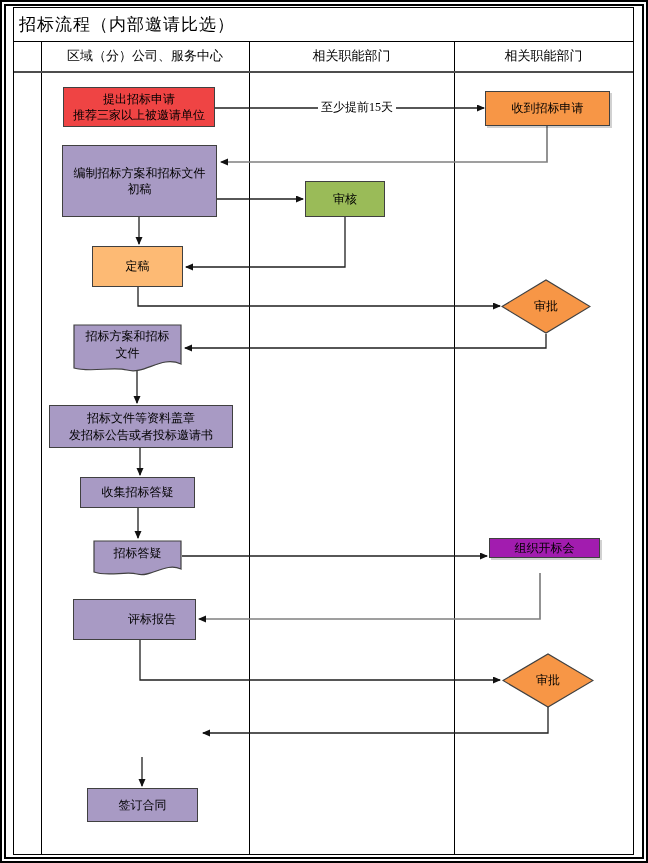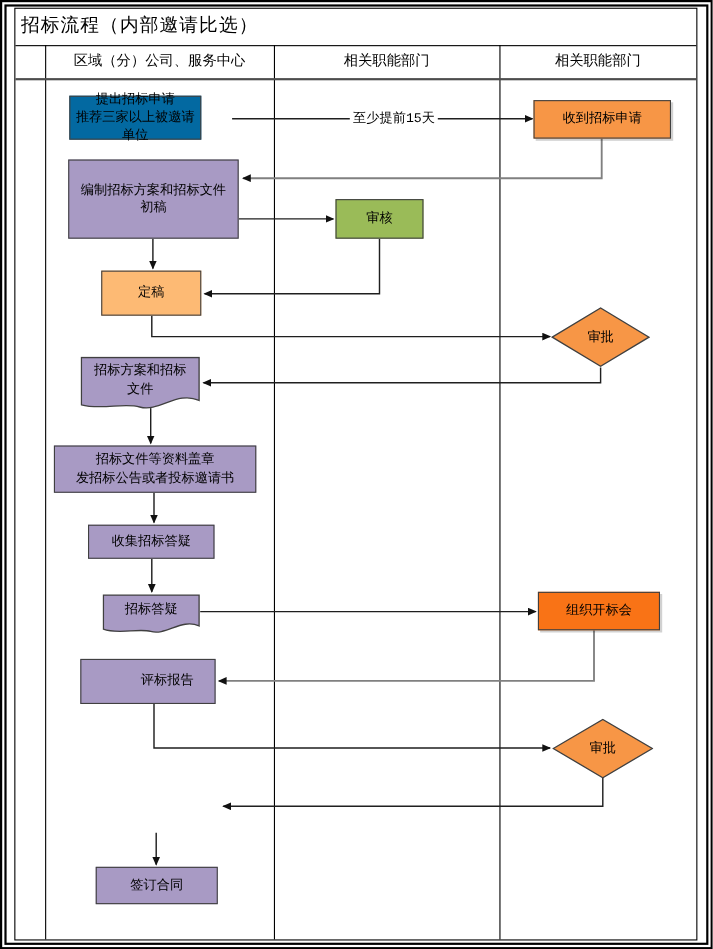--- a/index.html
+++ b/index.html
@@ -1,18 +1,18 @@
 <!DOCTYPE html>
 <html><head>
 <meta charset="utf-8">
 <style>
   html,body{margin:0;padding:0;background:#888;}
   #stage{
     position:relative;width:648px;height:863px;background:#fff;
-    font-family:Liberation Mono, monospace;color:#000;
+    font-family:Liberation Serif, serif;color:#000;
     overflow:hidden;
   }
   
   .frame{position:absolute;inset:0;border:6px double #000;pointer-events:none;}
   
   .table{position:absolute;left:13px;top:7px;width:619px;height:846px;border:1px solid #000;}
   .title-row{position:absolute;left:0;top:0;right:0;height:33px;border-bottom:1px solid #000;}
   .title-text{position:absolute;left:5px;top:0;line-height:33px;font-size:17px;letter-spacing:1px;}
   .header-underline{position:absolute;left:0;right:0;top:63px;border-bottom:2px solid #4d4d4d;}
   .vline{position:absolute;top:33px;bottom:0;width:0;border-left:1px solid #000;}
@@ -88,21 +88,21 @@
 
     <path class="wire" d="M140,640 L140,680 L500,680" marker-end="url(#arr)"></path>
 
     <path class="wire" d="M548,707 L548,733 L203,733" marker-end="url(#arr)"></path>
 
     <path class="wire" d="M142,757 L142,786" marker-end="url(#arr)"></path>
   </svg>
 
   <div class="edge-label" style="left:318px;top:99px;">至少提前15天</div>
 
-  <div class="node" style="left: 63px; top: 87px; width: 120px; height: 40px; background-color: #0369a1;">
+  <div class="node" style="left: 63px; top: 87px; width: 152px; height: 40px; background-color: #ef4444;">
     <div class="ln">提出招标申请</div>
     <div class="ln">推荐三家以上被邀请单位</div>
   </div>
 
   <div class="node shadowed" style="left: 485px; top: 91px; width: 125px; height: 35px; background-color: rgb(247, 150, 70);">
     <div class="ln">收到招标申请</div>
   </div>
 
   <div class="node" style="left: 62px; top: 145px; width: 155px; height: 72px; padding: 0px 9px; background-color: rgb(168, 154, 196);">
     <div class="ln">编制招标方案和招标文件初稿</div>
@@ -139,21 +139,21 @@
     <div class="ln">收集招标答疑</div>
   </div>
 
   <div class="dshape" style="left:93px;top:540px;width:89px;height:40px;">
     <svg width="89" height="40" xmlns="http://www.w3.org/2000/svg">
       <path d="M1,1 L88,1 L88,29 C 72,22 58,38 44,34 C 33,31 14,37 1,32 Z" stroke="#404040" stroke-width="1.2" fill="#A89AC4"></path>
     </svg>
     <div class="dlabel" style="top:5px;">招标答疑</div>
   </div>
 
-  <div class="node shadowed" style="left: 489px; top: 538px; width: 111px; height: 35px; background-color: #f97316;">
+  <div class="node shadowed" style="left: 489px; top: 538px; width: 111px; height: 20px; background-color: #a21caf;">
     <div class="ln">组织开标会</div>
   </div>
 
   <div class="node" style="left: 73px; top: 599px; width: 123px; height: 41px; background-color: rgb(168, 154, 196); padding-left: 35px;">
     <div class="ln">评标报告</div>
   </div>
 
   <div class="dshape" style="left:502px;top:653px;width:92px;height:55px;">
     <svg width="92" height="55" xmlns="http://www.w3.org/2000/svg">
       <polygon points="1,27.5 46,1 91,27.5 46,54" stroke="#404040" stroke-width="1.2" fill="#F79646"></polygon>

